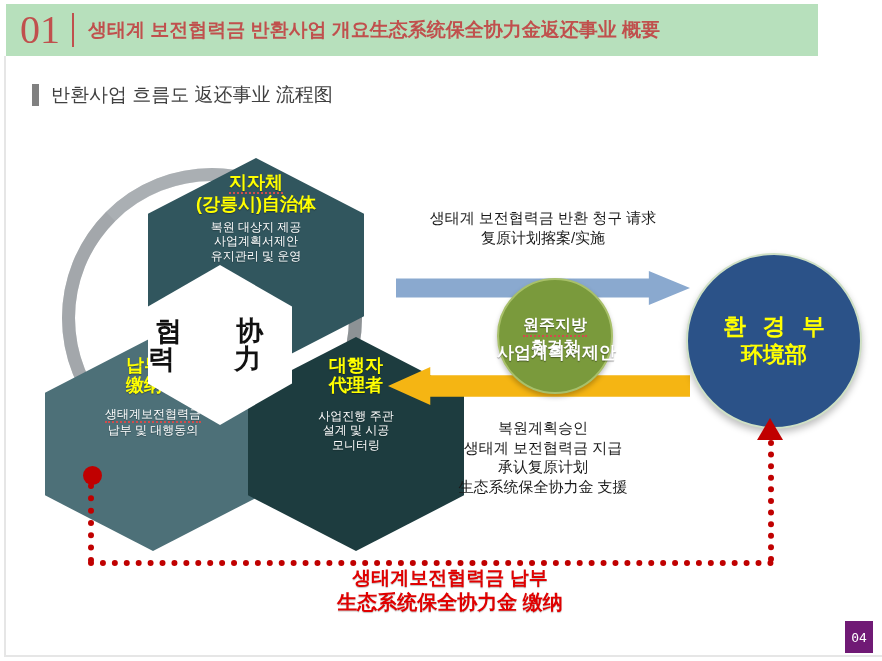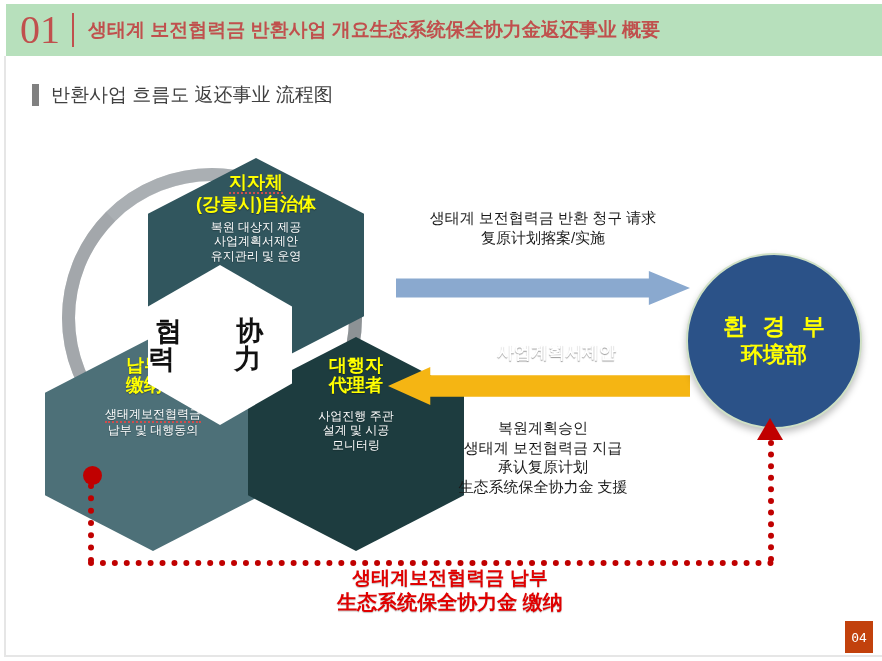--- a/index.html
+++ b/index.html
@@ -8,21 +8,21 @@
     width:882px;height:661px;
     background:#ffffff;
     font-family:"Liberation Sans","DejaVu Sans",sans-serif;
     overflow:hidden;
     position:relative;
   }
   #slide{position:relative;width:882px;height:661px;overflow:hidden;background:#fff;}
 
   
   .header-bar{
-    position:absolute;left:6px;top:4px;width:876px;height:52px;
+    position:absolute;left:6px;top:4px;width:812px;height:52px;
     background:#b7e0bc;
     display:flex;align-items:center;
   }
   .hdr-num{
     font-family:"Liberation Serif","DejaVu Serif",serif;
     font-size:40px;color:#c0504d;line-height:1;
     margin-left:14px;letter-spacing:0px;
     font-weight:400;
   }
   .hdr-divider{
@@ -188,21 +188,21 @@
     left:250px;top:566px;width:400px;text-align:center;
   }
   .red-l1{color:#e00000;font-weight:bold;font-size:19px;line-height:1.25;white-space:nowrap;
      text-shadow:0 1px 1px rgba(0,0,0,.25);}
   .red-l2{color:#e00000;font-weight:bold;font-size:20px;line-height:1.25;white-space:nowrap;
      text-shadow:0 1px 1px rgba(0,0,0,.25);}
 
   
   .page-box{
     position:absolute;left:845px;top:621px;width:28px;height:32px;
-    background:#c2410c;color:#ffffff;
+    background:#701a75;color:#ffffff;
     display:flex;align-items:center;justify-content:center;
     font-size:13px;font-family:"DejaVu Sans Mono","Liberation Mono",monospace;
   }
   .bottom-rule{
     position:absolute;left:4px;top:655px;width:878px;height:2px;background:#e6e6e6;
   }
 </style>
 </head>
 <body>
 
@@ -274,20 +274,26 @@
       <div>复原计划揢案/实施</div>
     </div>
 
     <div class="txt-bot">
       <div>복원계획승인</div>
       <div>생태계 보전협력금 지급</div>
       <div>承认复原计划</div>
       <div>生态系统保全协力金 支援</div>
     </div>
 
+    <div class="circle-green">
+      <div class="green-label">
+        <span class="sq-underline">원주지방</span><br>
+        <span>환경청</span>
+      </div>
+    </div>
     <div class="green-l3">사업계획서제안</div>
 
     <div class="circle-blue">
       <div class="blue-l1">환 경 부</div>
       <div class="blue-l2">环境部</div>
     </div>
 
     <div class="dot-v-left"></div>
     <div class="dot-h"></div>
     <div class="dot-v-right"></div>

